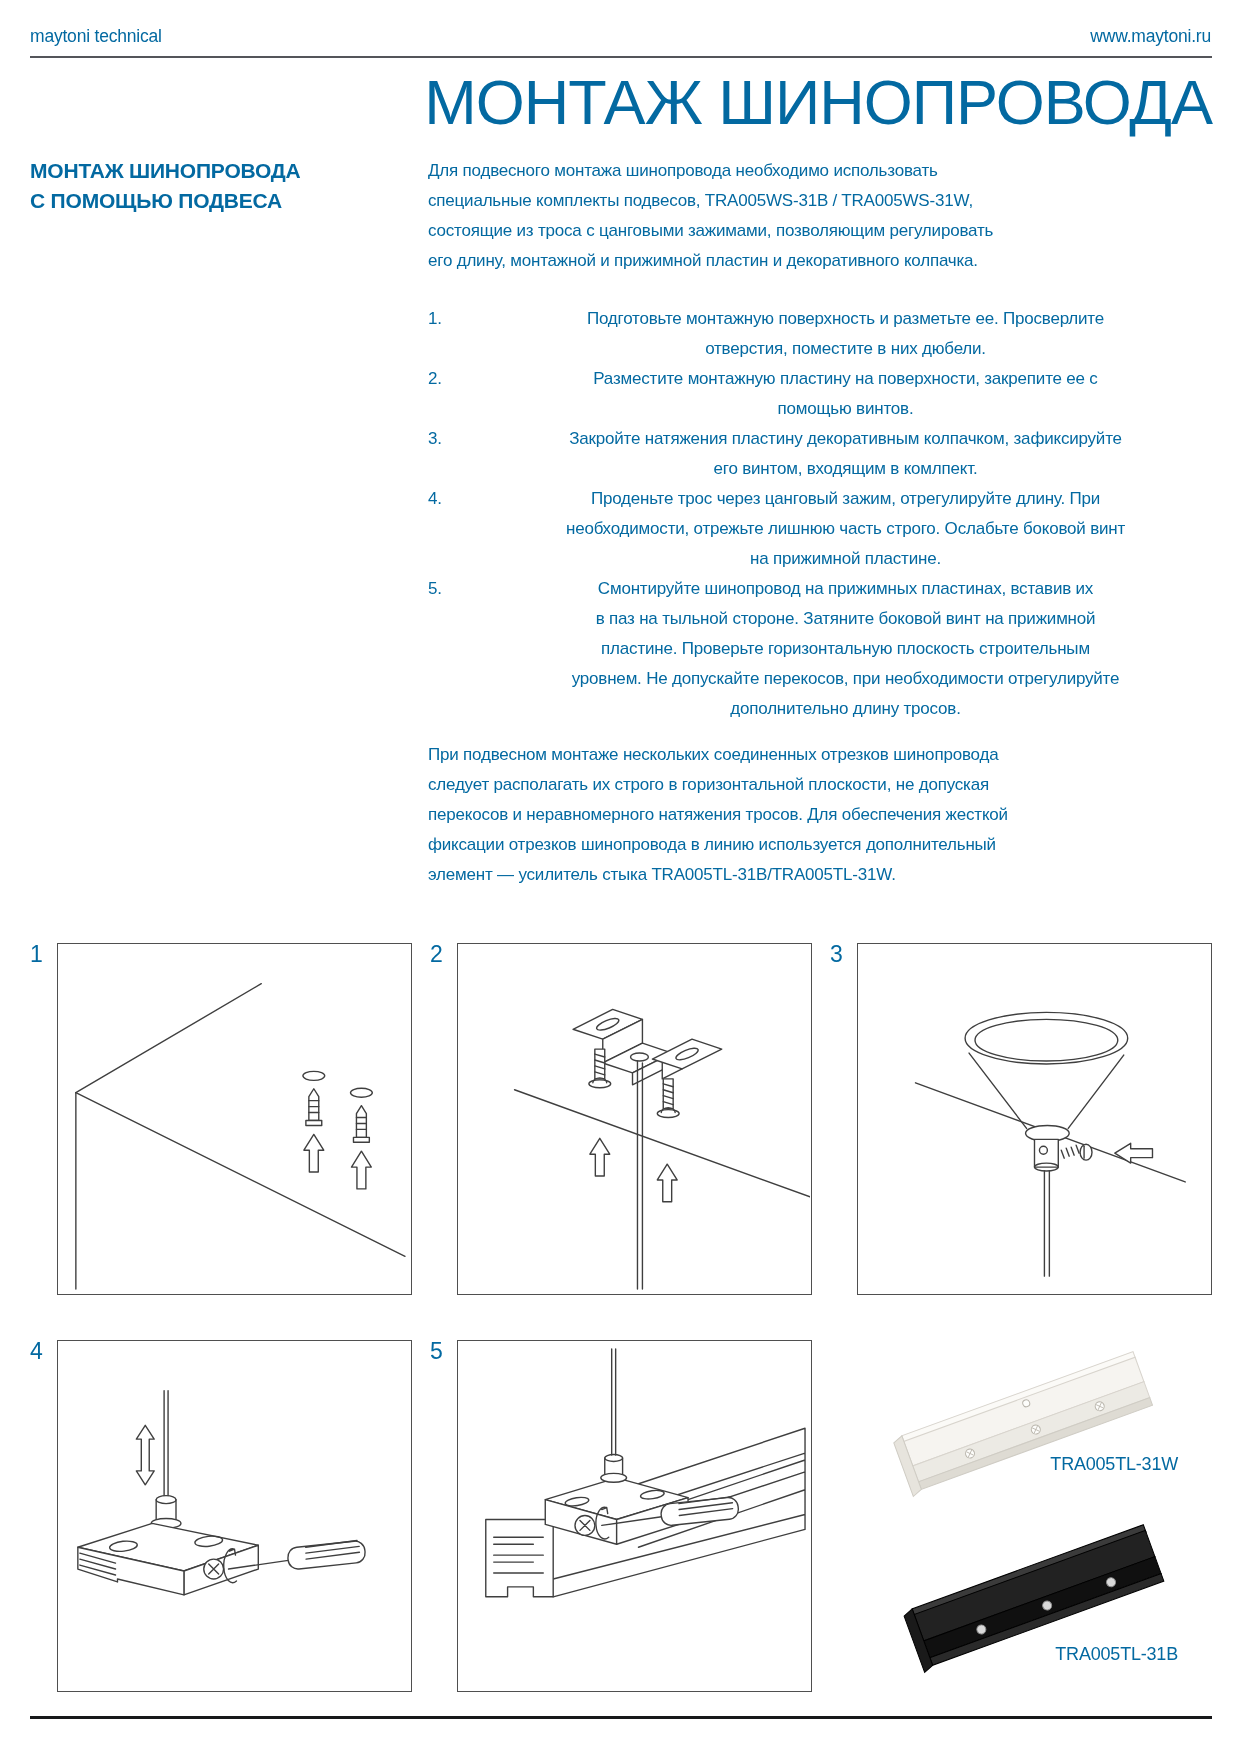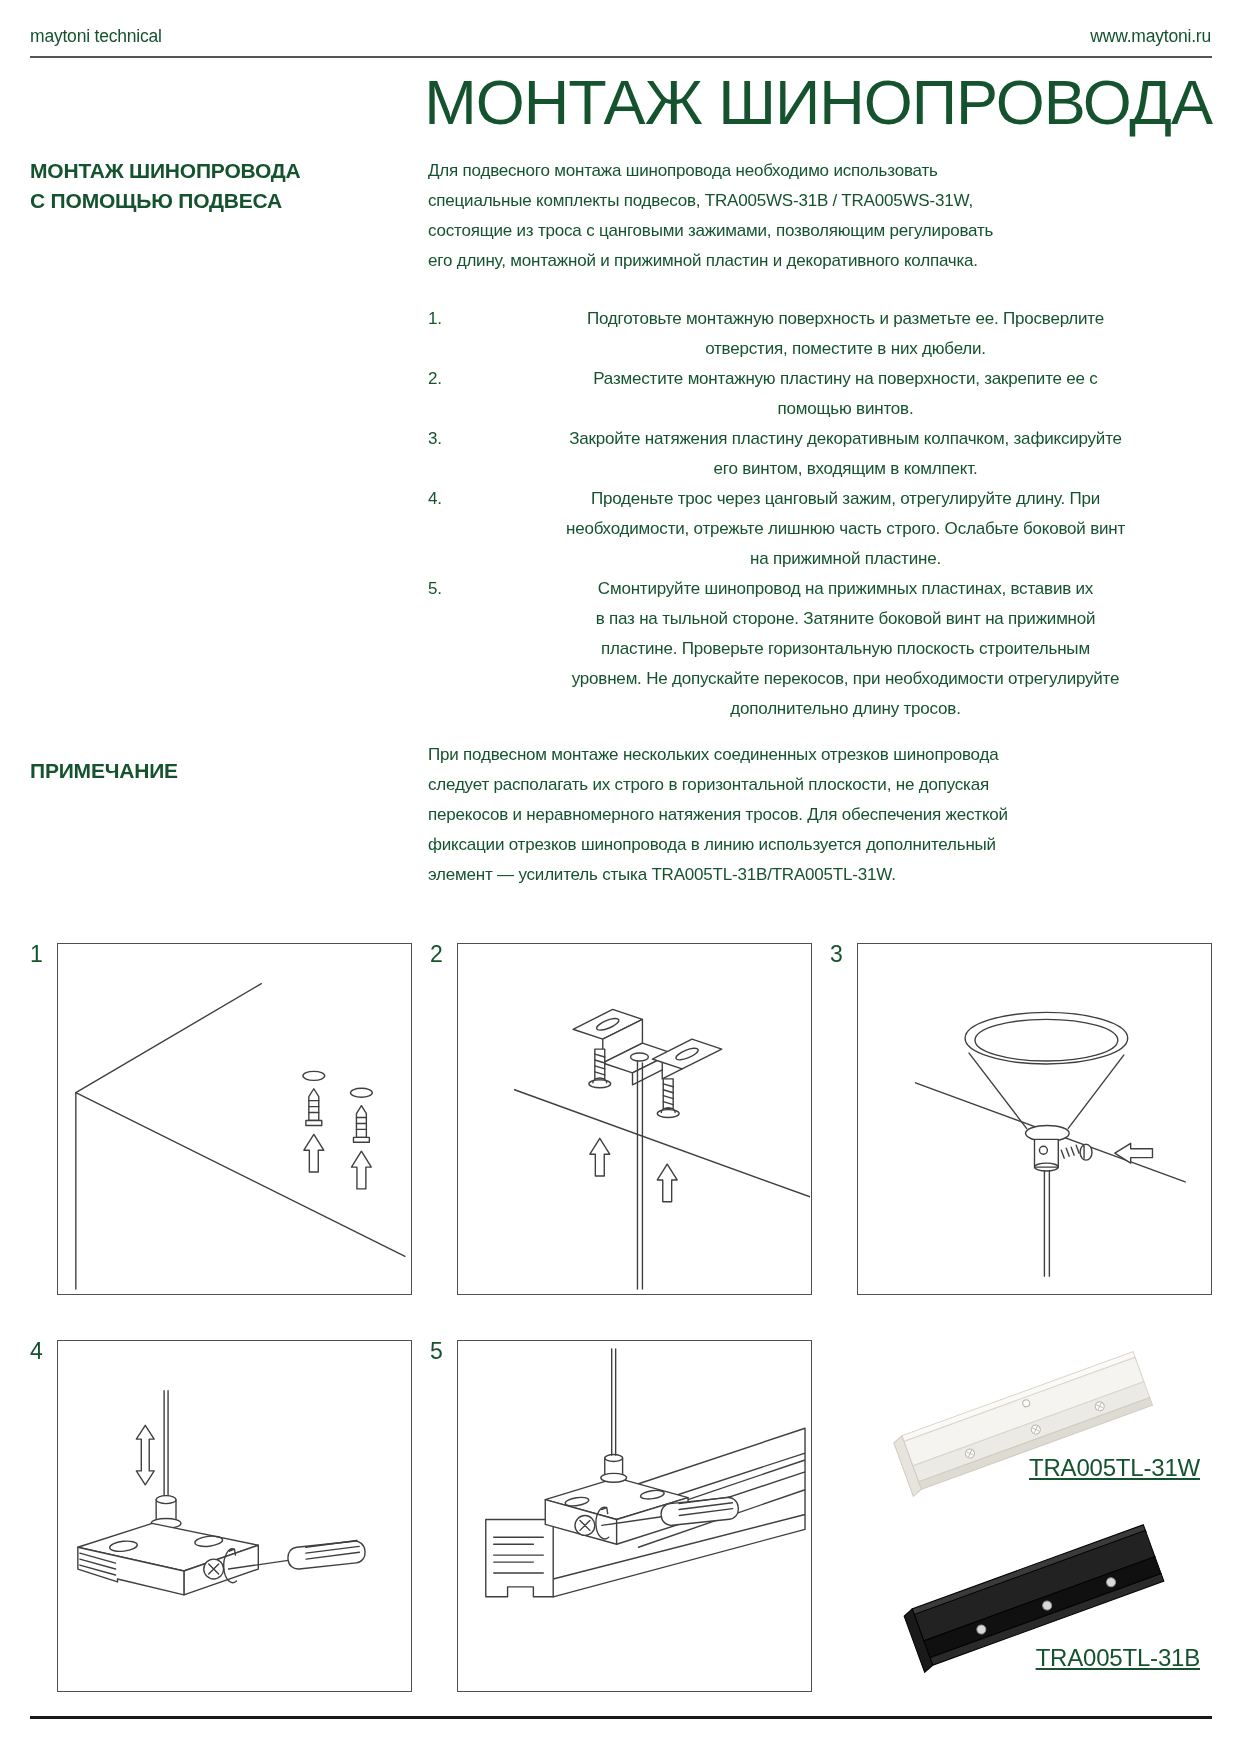--- a/index.html
+++ b/index.html
@@ -1,17 +1,17 @@
 <!DOCTYPE html>
 <html><head>
 <meta charset="utf-8">
 <style>
   html,body{margin:0;padding:0;background:#e8e8e8;}
   .page{position:relative;width:1241px;height:1754px;background:#ffffff;overflow:hidden;
-        font-family:"Liberation Sans","DejaVu Sans",sans-serif;color:#14532d;margin:0 auto;}
+        font-family:"Liberation Sans","DejaVu Sans",sans-serif;color:#0369a1;margin:0 auto;}
   .abs{position:absolute;}
   
   .hdr{top:26px;font-size:17.5px;letter-spacing:-0.2px;}
   .hdr-left{left:30px;}
   .hdr-right{right:30px;margin-left:36px;}
   .rule{left:30px;width:1182px;background:#54555a;height:2px;top:56px;}
   .rule-bottom{top:1716px;height:2.5px;background:#17181a;}
   
   .page-title{top:70px;right:29px;font-size:63px;line-height:64px;font-weight:400;
               letter-spacing:-1px;white-space:pre;}
@@ -36,21 +36,21 @@
   .fn3{left:830px;top:941px;} .fb3{left:857px;top:943px;}
   .fn4{left:30px;top:1338px;} .fb4{left:57px;top:1340px;}
   .fn5{left:430px;top:1338px;} .fb5{left:457px;top:1340px;}
   .fig-box svg{display:block;width:352px;height:349px;}
   .ln{stroke:#3f3f3f;stroke-width:1.4;fill:none;stroke-linejoin:round;stroke-linecap:round;}
   .fw{fill:#ffffff;}
   
   .product{width:290px;height:160px;}
   .prod-white{left:882px;top:1340px;}
   .prod-black{left:893px;top:1515px;}
-  .prod-label{font-size:24px;letter-spacing:-0.2px;right:41px;text-decoration:underline;}
+  .prod-label{font-size:18px;letter-spacing:-0.2px;right:63px;}
   .pl-white{top:1454px;}
   .pl-black{top:1644px;}
 </style>
 </head>
 <body>
 
 <div class="page">
 
   <svg width="0" height="0" style="position:absolute" aria-hidden="true">
     <defs>
@@ -81,21 +81,20 @@
   </svg>
 
   <span class="abs hdr hdr-left">maytoni technical</span>
   <span class="abs hdr hdr-right">www.maytoni.ru</span>
   <div class="abs rule"></div>
 
   <h1 class="abs page-title" style="margin:0">МОНТАЖ ШИНОПРОВОДА</h1>
 
   <div class="abs side-head side-head-1">МОНТАЖ ШИНОПРОВОДА
 С ПОМОЩЬЮ ПОДВЕСА</div>
-  <div class="abs side-head side-head-2">ПРИМЕЧАНИЕ</div>
 
   <div class="abs body-col intro">Для подвесного монтажа шинопровода необходимо использовать
 специальные комплекты подвесов, TRA005WS-31B / TRA005WS-31W,
 состоящие из троса с цанговыми зажимами, позволяющим регулировать
 его длину, монтажной и прижимной пластин и декоративного колпачка.</div>
 
   <ol class="abs body-col steps">
     <li>
       <span class="step-num">1.</span>
       <span class="step-text">Подготовьте монтажную поверхность и разметьте ее. Просверлите

